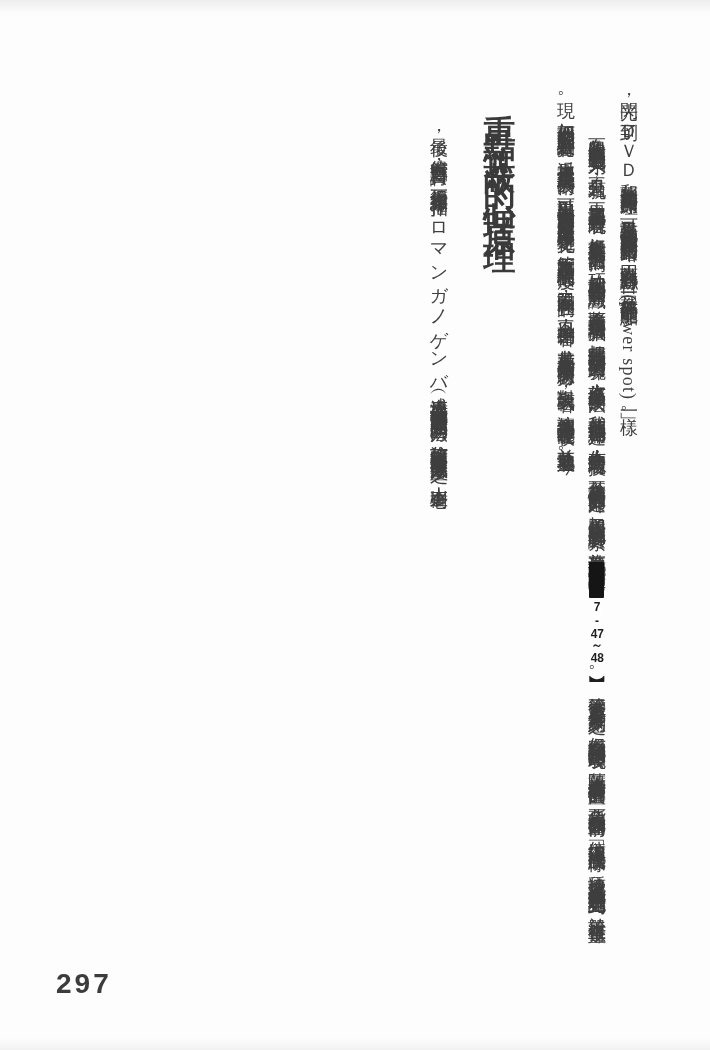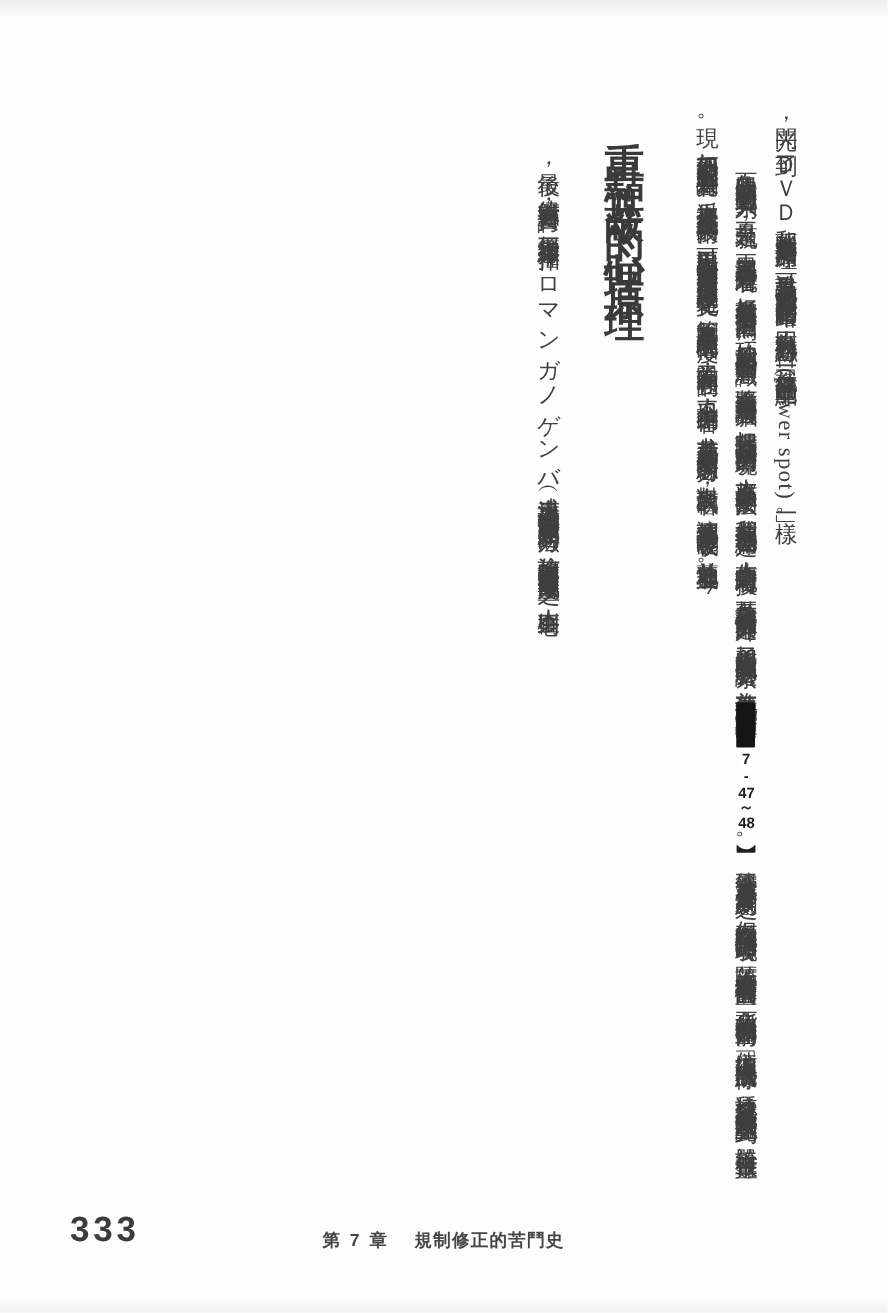--- a/index.html
+++ b/index.html
@@ -102,17 +102,16 @@
     <p class="para">閃光，到了ＤＶＤ和藍光就會消失是相同的原理。可說是為了乳頭信仰強大的日本觀眾制定的銷售策略。因為乳頭對粉絲而言，就像一部作品的「能量點(power spot)」一樣。</p>
 
     <p class="para indent"><span>而矢吹健太朗作畫的『出包王女』系列，不只是乳頭，更完美地運用了各種若隱若現、好像看得到但又看不清楚的描寫，巧妙地利用人類的錯覺和深層意識，將畫面直接傳送到讀者大腦，把若隱若現技巧發揮到了藝術的境界。本部作品多采多姿的技法，我們在其他章節也已介紹過；本作中的若隱若現技巧，甚至在故事和賣肉情節的樂趣外，加入了錯覺圖和隱藏圖的解謎要素，為其他漫畫展現了一種全新的閱讀樂趣</span><span class="fig-badge"><span class="bracket">【</span><span class="fig-icon">圖</span><span class="fign"><span>7-</span><span class="tcy">47</span><span>～</span><span class="tcy">48</span></span><span class="bracket">】</span></span><span>。儘管不清楚究竟有多少是作者刻意為之，但有粉絲在閱讀這部作品時發現，若隔著光線去看繪有內褲的畫面，背頁的線條就會印到前面，使內褲上浮現「魔法的線條」。這種透寫現象只能在紙質較差的雜誌上見到，於單行本上很難重現。如何把不能被看到的匠心讓別人看見，反過來把修正當成表現工具的技術，可以說正是因為有管制和規定的存在才會發展出來的日本漫畫之獨特文化。管制原本是為了縮限表現的幅度，為了限制而存在的，不過日本的創作者，尤其是成人和賣肉系作品作家的想像力、對表現的執著，讓他們甚至連修正都能吸收，並蓬勃地發展至今。</span></p>
 
     <h2 class="section-heading">重點遮蔽的心理原理</h2>
 
     <p class="para indent">最後，儘管有點自賣自誇，但筆者想介紹一下拙作『エロマンガノゲンバ（成人漫畫工作現場）』解決封面不能露點問題的方法。該作的封面是由筆者最尊敬的成人漫畫之一，山本直樹老</p>
 
   </div>
 
-  <div class="page-number">333</div>
+  <div class="page-number">297</div>
 
-  <div class="chapter-footer"><span class="chapter-label">第 7 章</span><span class="chapter-title">規制修正的苦鬥史</span></div>
 
 </div>
 
 </body></html>

